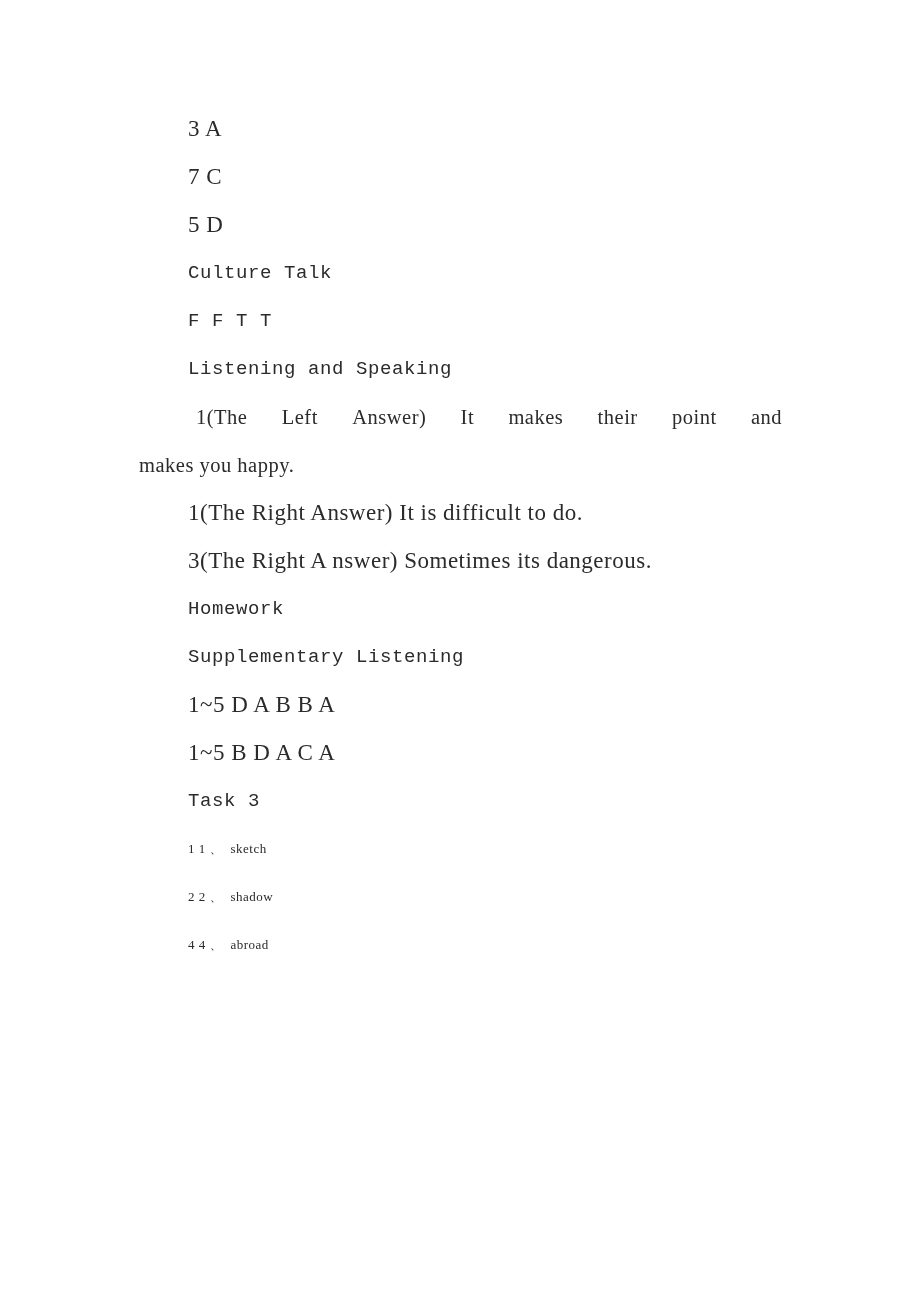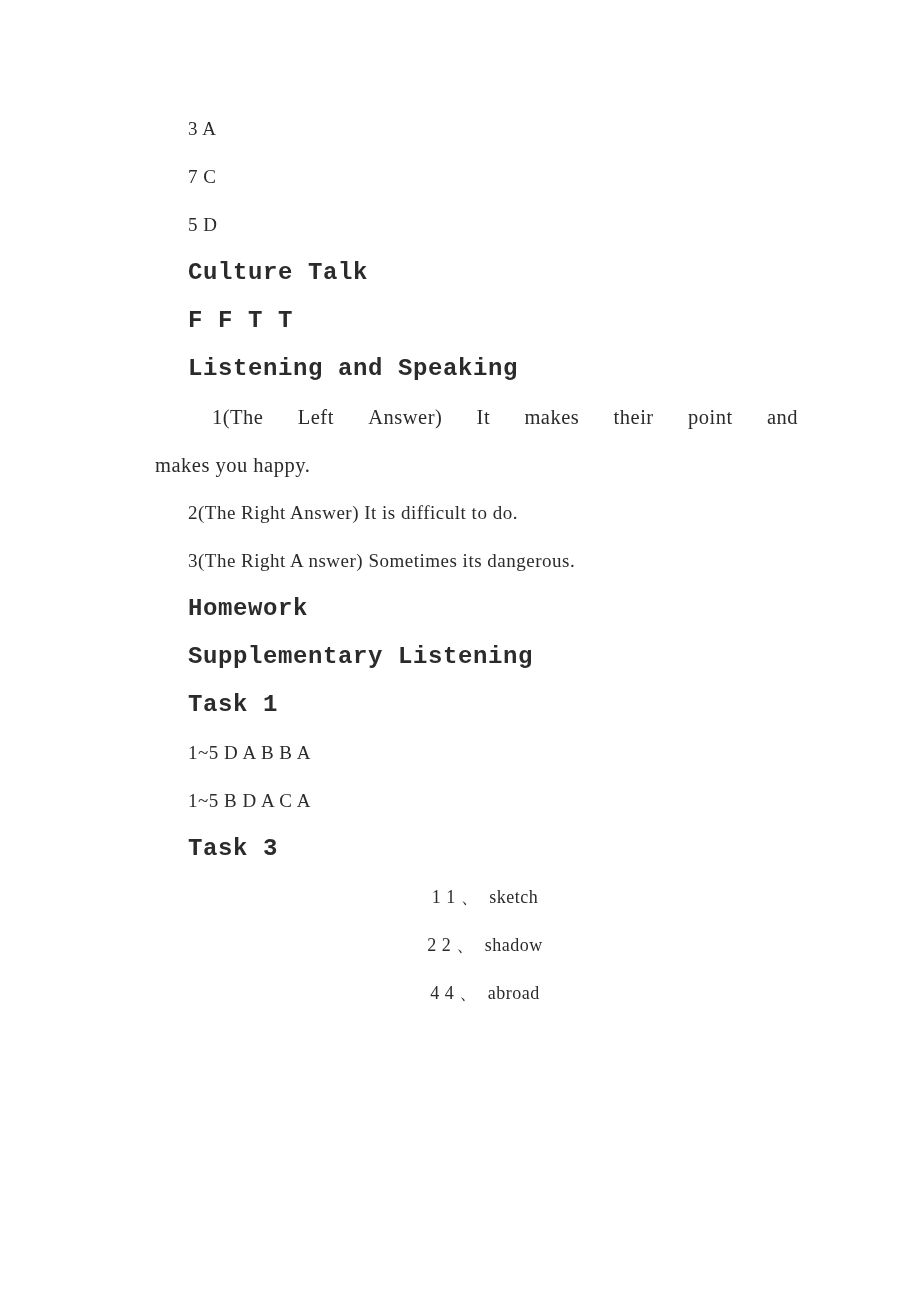--- a/index.html
+++ b/index.html
@@ -22,44 +22,42 @@
     position: absolute;
     left: 139px;
     top: 105px;
     width: 643px;
   }
 
   
   .line {
     height: 48px;
     line-height: 48px;
-    font-size: 19px;
+    font-size: 23px;
     white-space: pre;
     letter-spacing: 0.5px;
   }
 
   
   .mono {
     font-family: "Liberation Mono", "DejaVu Sans Mono", monospace;
-    font-size: 24px;
+    font-size: 19px;
     letter-spacing: 0.6px;
-    font-weight: bold;
   }
 
   
   .indent {
     padding-left: 49px;
   }
 
   
   .para {
     font-size: 20.5px;
     line-height: 48px;
     letter-spacing: 0.5px;
-    margin-left: 16px;
   }
   .para .just {
     height: 48px;
     text-align: justify;
     text-align-last: justify;
     white-space: nowrap;
     padding-left: 57px;
     box-sizing: border-box;
     width: 643px;
   }
@@ -69,24 +67,23 @@
   .para .rest {
     height: 48px;
     white-space: pre;
   }
 
   
   .vocab {
     height: 48px;
     line-height: 48px;
     padding-left: 49px;
-    font-size: 18px;
+    font-size: 13px;
     white-space: pre;
     letter-spacing: 0.5px;
-    text-align: center;
   }
 </style>
 </head>
 <body>
 
 <div class="page">
 
   <div class="line indent">3 A</div>
   <div class="line indent">7 C</div>
   <div class="line indent">5 D</div>
@@ -103,27 +100,26 @@
       <span>Answer)</span>
       <span>It</span>
       <span>makes</span>
       <span>their</span>
       <span>point</span>
       <span>and</span>
     </div>
     <div class="rest">makes you happy.</div>
   </div>
 
-  <div class="line indent">2(The Right Answer) It is difficult to do.</div>
+  <div class="line indent">1(The Right Answer) It is difficult to do.</div>
   <div class="line indent">3(The Right A nswer) Sometimes its dangerous.</div>
 
   <div class="line mono indent">Homework</div>
   <div class="line mono indent">Supplementary Listening</div>
 
-  <div class="line mono indent">Task 1</div>
   <div class="line indent">1~5 D A B B A</div>
 
   <div class="line indent">1~5 B D A C A</div>
 
   <div class="line mono indent">Task 3</div>
 
   <div class="vocab"><span>1</span> <span>1</span> <span>、</span>  <span>sketch</span></div>
   <div class="vocab"><span>2</span> <span>2</span> <span>、</span>  <span>shadow</span></div>
   <div class="vocab"><span>4</span> <span>4</span> <span>、</span>  <span>abroad</span></div>
 

